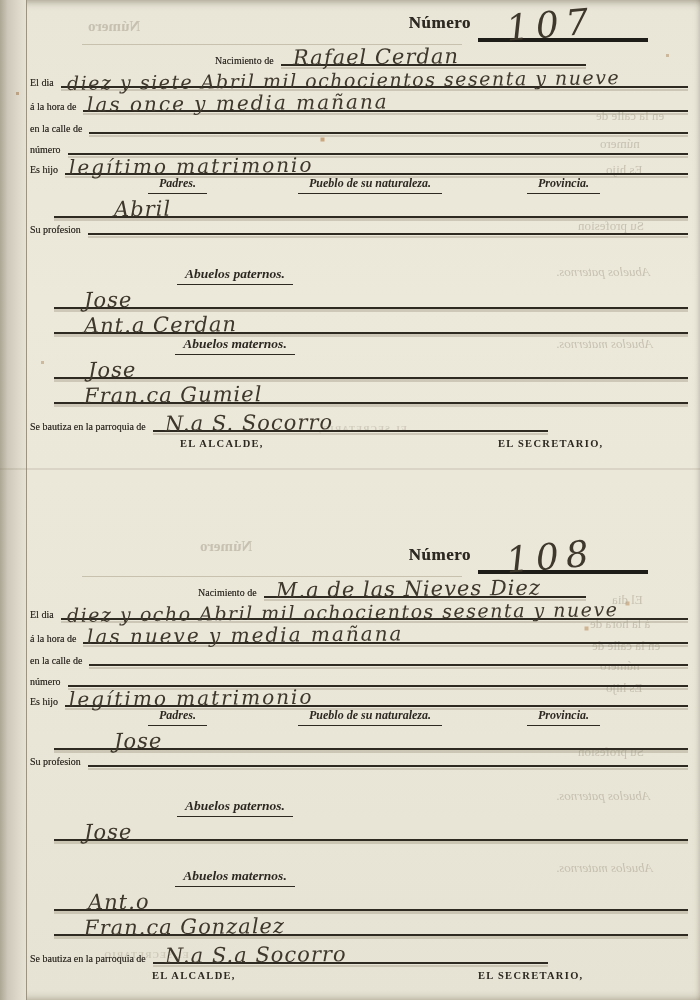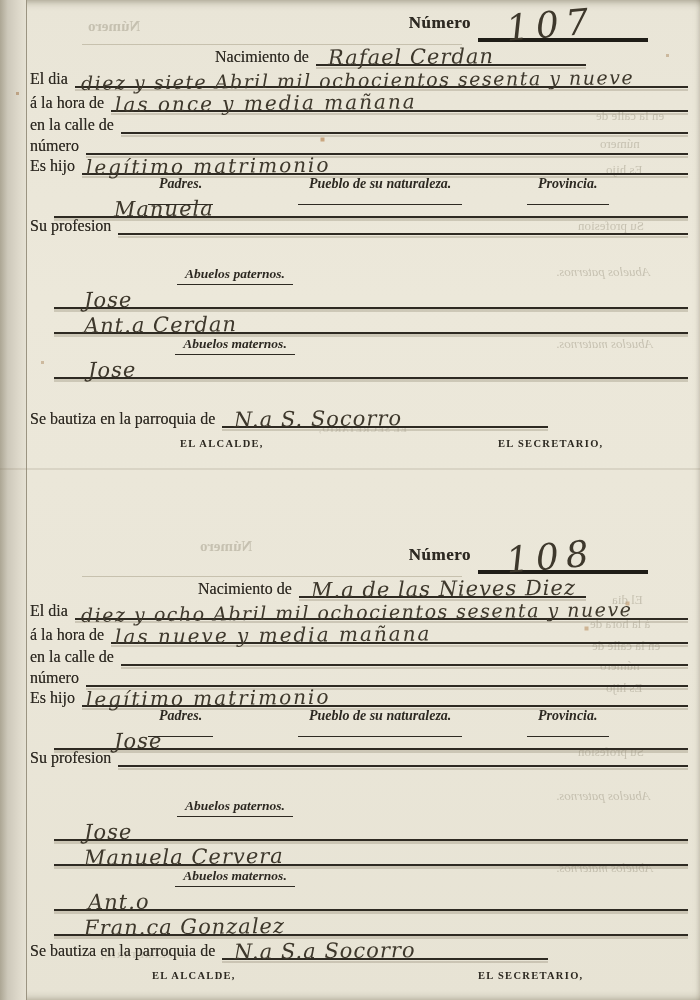--- a/index.html
+++ b/index.html
@@ -32,21 +32,21 @@
   .g1{left:88px;top:18px;}   .g2{left:596px;top:108px;} .g3{left:600px;top:136px;}
   .g4{left:606px;top:162px;} .g5{left:578px;top:218px;} .g6{left:556px;top:264px;}
   .g7{left:556px;top:336px;} .g8{left:318px;top:424px;} .g9{left:200px;top:538px;}
   .g10{left:612px;top:592px;}.g11{left:590px;top:616px;}.g12{left:592px;top:638px;}
   .g13{left:600px;top:658px;}.g14{left:606px;top:680px;}.g15{left:578px;top:744px;}
   .g16{left:556px;top:788px;}.g17{left:556px;top:860px;}.g18{left:100px;top:950px;}
   
   .record{position:absolute;left:30px;width:662px;height:440px;}
   .r1{top:6px;} .r2{top:538px;}
   .row{position:absolute;left:0;right:4px;display:flex;align-items:flex-end;}
-  .lbl{font-size:16px;color:#2d2922;white-space:nowrap;padding-right:7px;line-height:1.15;
+  .lbl{font-size:10px;color:#2d2922;white-space:nowrap;padding-right:7px;line-height:1.15;
        text-shadow:0 0 .4px rgba(40,35,25,.6);}
   .b{font-weight:bold;}
   .wline{flex:1;position:relative;border-bottom:2px solid #2e2a22;
          box-shadow:0 3px 0 rgba(155,147,125,.38);}
   .fline{position:absolute;left:24px;right:4px;border-bottom:2px solid #2e2a22;
          box-shadow:0 3px 0 rgba(155,147,125,.38);}
   .hw{position:absolute;bottom:-5px;font-family:"DejaVu Serif",serif;font-style:italic;
       color:#3e382c;white-space:nowrap;letter-spacing:1px;transform:rotate(-.6deg);}
   .hw-name{font-size:21px;}
   .hw-long{font-size:19px;letter-spacing:1.5px;left:6px;}
@@ -58,35 +58,35 @@
   .numline{position:relative;width:170px;height:42px;border-bottom:4px solid #1f1d17;}
   .num-val{font-size:36px;letter-spacing:7px;left:28px;bottom:-7px;transform:rotate(-5deg);}
   .faintline{position:absolute;top:38px;left:52px;width:380px;height:1.2px;background:#c7c1ae;}
   .row-nac{top:36px;left:185px;right:106px;height:24px;}
   .r2 .row-nac{left:168px;}
   .row-dia{top:60px;height:22px;}
   .row-hora{top:85px;height:21px;}
   .row-calle{top:109px;height:19px;}
   .row-ncalle{top:130px;height:19px;}
   .row-hijo{top:149px;height:20px;}
-  .colhead{position:absolute;top:170px;font-size:14px;font-style:italic;font-weight:bold;
-    color:#2d2922;border-bottom:1.8px solid #2e2a22;padding:0 11px 12px;white-space:nowrap;}
+  .colhead{position:absolute;top:170px;font-size:12px;font-style:italic;font-weight:bold;
+    color:#2d2922;border-bottom:1.8px solid #2e2a22;padding:0 11px 2px;white-space:nowrap;}
   .c1{left:118px;} .c2{left:268px;font-style:italic;} .c3{left:497px;font-style:italic;}
   .row-padre{top:186px;height:24px;}
   .row-prof{top:212px;height:17px;}
   .row-madre{top:232px;height:24px;}
   .abhead{position:absolute;left:115px;width:180px;text-align:center;}
   .ab1{top:258px;} .ab2{top:328px;}
   .abin{display:inline-block;font-size:13.5px;font-style:italic;font-weight:bold;color:#2d2922;
         border-bottom:1.8px solid #2e2a22;padding:0 8px 2px;}
   .row-abp1{top:277px;height:24px;}
   .row-abp2{top:302px;height:24px;text-align:center;}
   .row-abm1{top:347px;height:24px;}
   .row-abm2{top:372px;height:24px;}
-  .row-baut{top:386px;height:36px;align-items:flex-end;}
+  .row-baut{top:398px;height:28px;align-items:flex-end;}
   .spacer-baut{width:140px;}
   .sig{position:absolute;top:432px;font-size:10.5px;font-weight:bold;letter-spacing:1.3px;
        color:#2c2820;white-space:nowrap;}
   .sig-alc{left:150px;} .sig-sec{left:468px;}
   .r2 .sig-alc{left:122px;} .r2 .sig-sec{left:448px;}
 </style>
 </head>
 <body>
 
 <div class="scan">
@@ -154,21 +154,21 @@
     <div class="row row-hijo">
       <span class="lbl">Es hijo</span>
       <span class="wline">
         <span class="hw hw-mid">legítimo matrimonio</span>
       </span>
     </div>
     <span class="colhead c1">Padres.</span>
     <span class="colhead c2">Pueblo de su naturaleza.</span>
     <span class="colhead c3">Provincia.</span>
     <div class="fline row-padre">
-      <span class="hw hw-name ind60">Manuela</span>
+      <span class="hw hw-name ind60">Abril</span>
     </div>
     <div class="row row-prof">
       <span class="lbl">Su profesion</span>
       <span class="wline">
         <span class="hw hw-mid"></span>
       </span>
     </div>
     <div class="abhead ab1">
       <span class="abin">Abuelos paternos.</span>
     </div>
@@ -176,20 +176,23 @@
       <span class="hw hw-name ind30">Jose</span>
     </div>
     <div class="fline row-abp2">
       <span class="hw hw-name ind30">Ant.a Cerdan</span>
     </div>
     <div class="abhead ab2">
       <span class="abin">Abuelos maternos.</span>
     </div>
     <div class="fline row-abm1">
       <span class="hw hw-name ind34">Jose</span>
+    </div>
+    <div class="fline row-abm2">
+      <span class="hw hw-name ind30">Fran.ca Gumiel</span>
     </div>
     <div class="row row-baut">
       <span class="lbl">Se bautiza en la parroquia de</span>
       <span class="wline">
         <span class="hw hw-name ind12">N.a S. Socorro</span>
       </span>
       <span class="spacer-baut"></span>
     </div>
     <span class="sig sig-alc">EL ALCALDE,</span>
     <span class="sig sig-sec">EL SECRETARIO,</span>
@@ -250,23 +253,20 @@
       <span class="wline">
         <span class="hw hw-mid"></span>
       </span>
     </div>
     <div class="abhead ab1">
       <span class="abin">Abuelos paternos.</span>
     </div>
     <div class="fline row-abp1">
       <span class="hw hw-name ind30">Jose</span>
     </div>
-    <div class="fline row-abp2">
-      <span class="hw hw-name ind30">Manuela Cervera</span>
-    </div>
     <div class="abhead ab2">
       <span class="abin">Abuelos maternos.</span>
     </div>
     <div class="fline row-abm2">
       <span class="hw hw-name ind30">Fran.ca Gonzalez</span>
     </div>
     <div class="fline row-abm1">
       <span class="hw hw-name ind34">Ant.o</span>
     </div>
     <div class="row row-baut">

